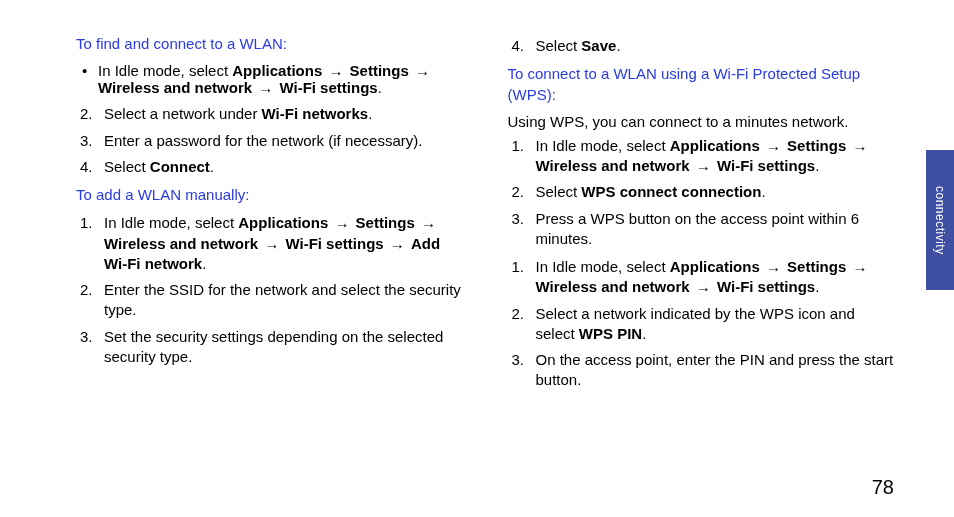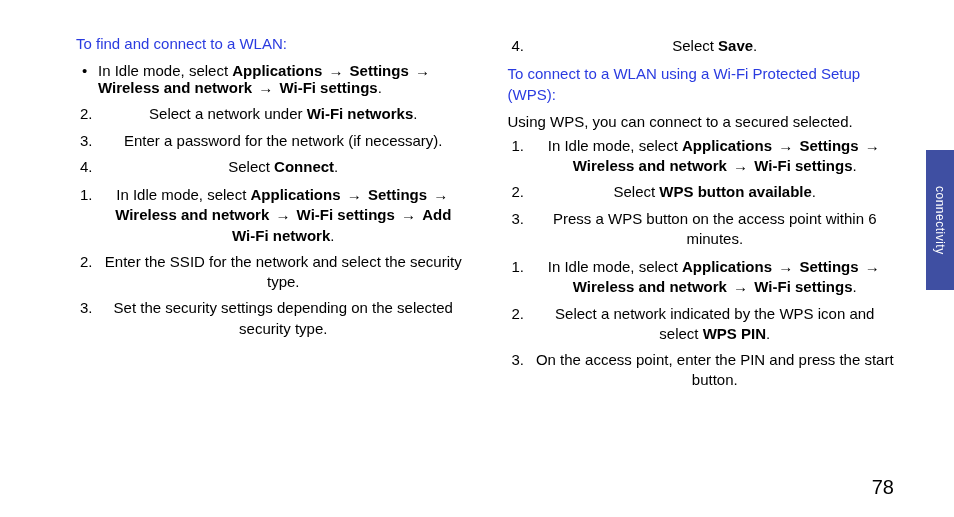--- a/index.html
+++ b/index.html
@@ -54,21 +54,20 @@
     padding: 0;
     margin: 0 0 8px 0;
     counter-reset: item var(--start, 0);
   }
   ol.num > li {
     counter-increment: item;
     position: relative;
     padding-left: 28px;
     margin: 6px 0;
     line-height: 1.35;
-    text-align: center;
   }
   ol.num > li::before {
     content: counter(item) ".";
     position: absolute;
     left: 4px;
     top: 0;
   }
   .sub {
     display: block;
     margin-top: 6px;
@@ -126,20 +125,21 @@
     <ol class="num" style="--start:1">
       <li>
         <span>Select a network under </span><b>Wi-Fi networks</b>.
       </li>
       <li>Enter a password for the network (if necessary).</li>
       <li>
         <span>Select </span><b>Connect</b>.
       </li>
     </ol>
 
+    <div class="heading">To add a WLAN manually:</div>
 
     <ol class="num">
       <li>
         <span>In Idle mode, select </span><b>Applications</b>
         <span class="arrow">→</span>
         <b>Settings</b>
         <span class="arrow">→</span>
         <b>Wireless and network</b>
         <span class="arrow">→</span>
         <b>Wi-Fi settings</b>
@@ -154,34 +154,34 @@
   <div class="col">
 
     <ol class="num" style="--start:3">
       <li>
         <span>Select </span><b>Save</b>.
       </li>
     </ol>
 
     <div class="heading">To connect to a WLAN using a Wi-Fi Protected Setup (WPS):</div>
 
-    <div style="margin:4px 0 6px 0;">Using WPS, you can connect to a secured selected.</div>
+    <div style="margin:4px 0 6px 0;">Using WPS, you can connect to a minutes network.</div>
 
     <ol class="num">
       <li>
         <span>In Idle mode, select </span><b>Applications</b>
         <span class="arrow">→</span>
         <b>Settings</b>
         <span class="arrow">→</span>
         <b>Wireless and network</b>
         <span class="arrow">→</span>
         <b>Wi-Fi settings</b>.
       </li>
       <li>
-        <span>Select </span><b>WPS button available</b>.
+        <span>Select </span><b>WPS connect connection</b>.
       </li>
       <li>Press a WPS button on the access point within 6 minutes.</li>
     </ol>
 
 
     <ol class="num">
       <li>
         <span>In Idle mode, select </span><b>Applications</b>
         <span class="arrow">→</span>
         <b>Settings</b>

